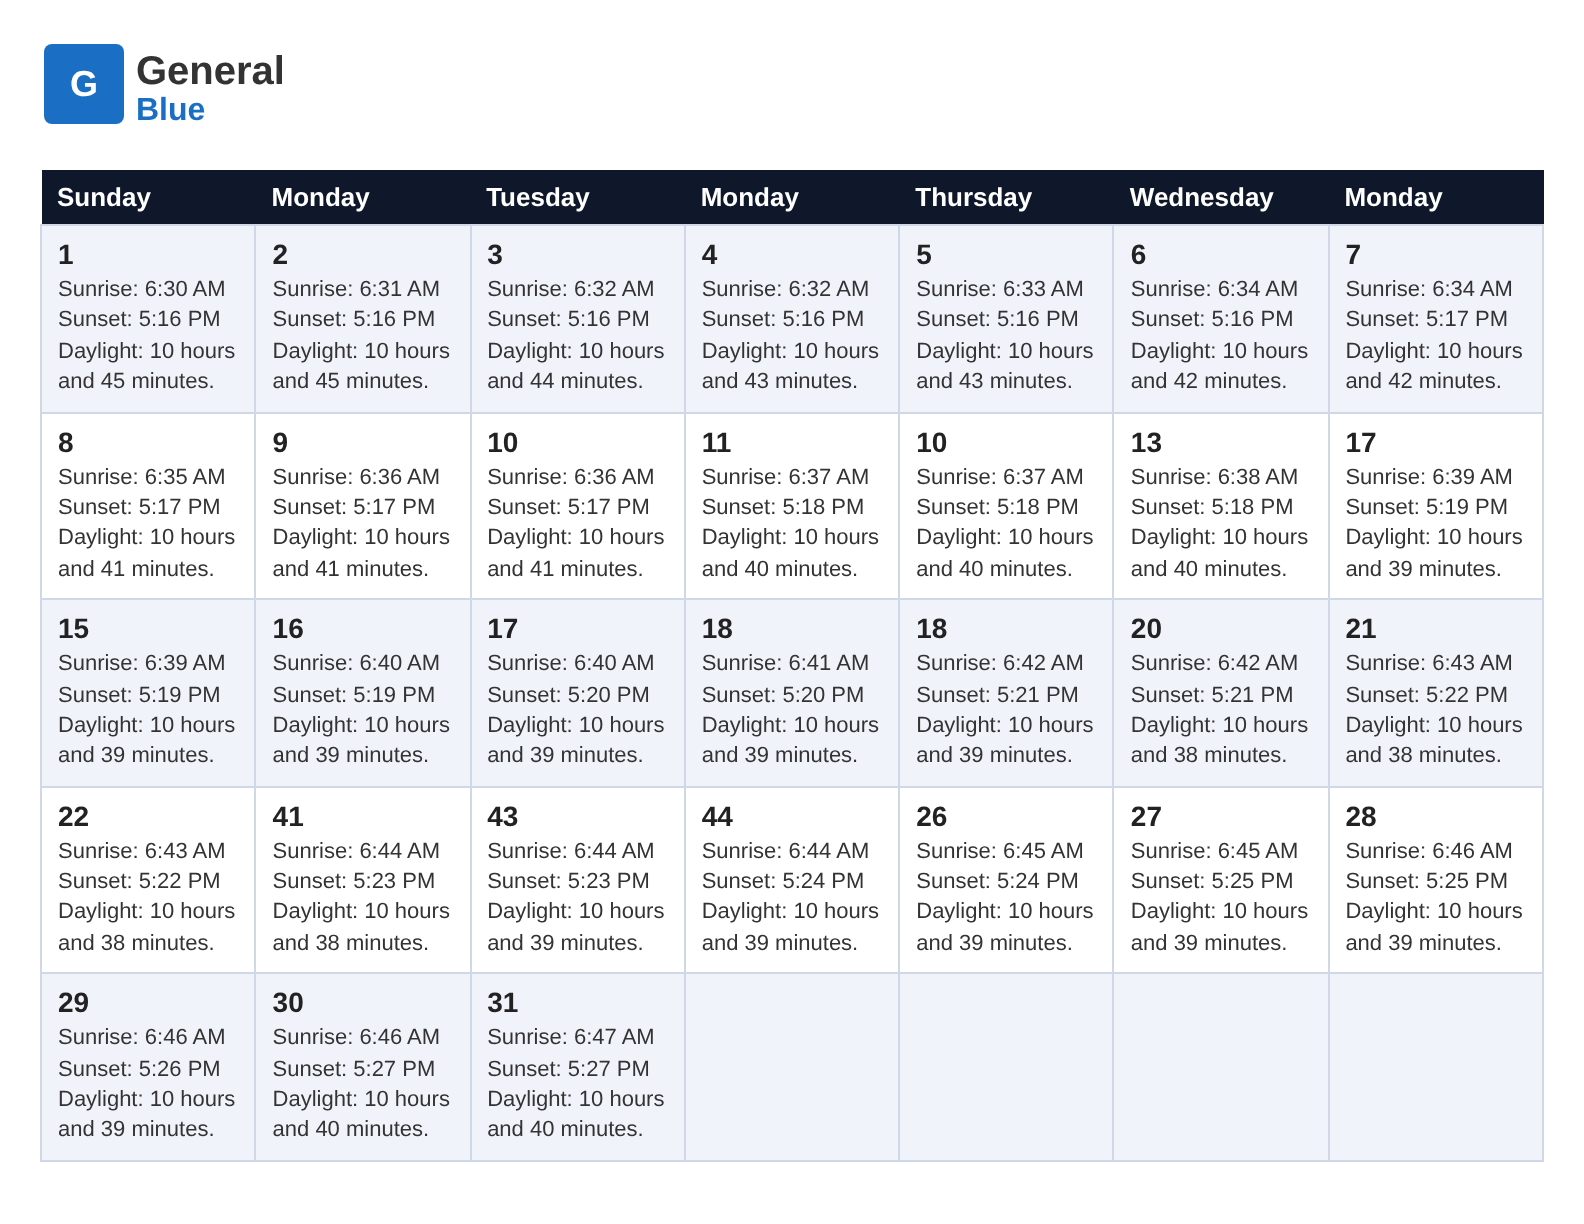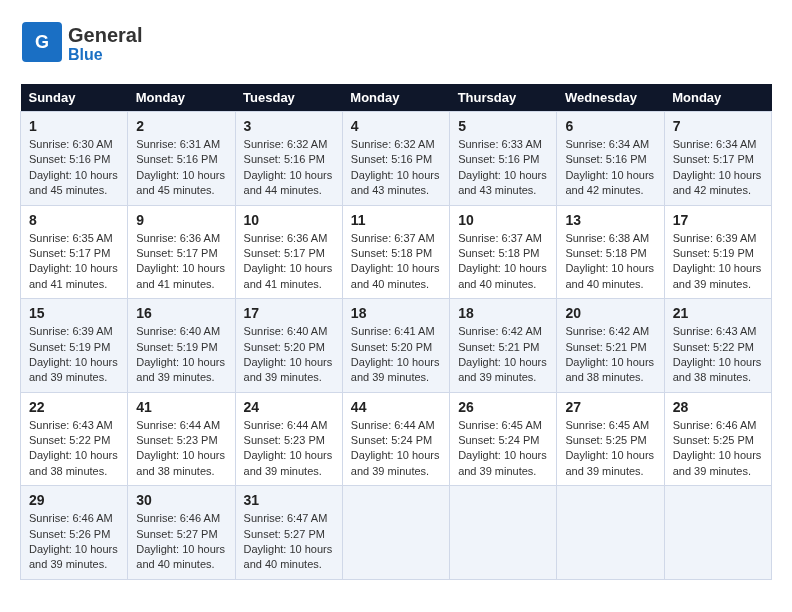--- a/index.html
+++ b/index.html
@@ -207,21 +207,21 @@
       <tr>
         <td>
           <span class="day-number">22</span>
 <div class="day-info">Sunrise: 6:43 AM<br>Sunset: 5:22 PM<br>Daylight: 10 hours and 38 minutes.</div>
         </td>
         <td>
           <span class="day-number">41</span>
 <div class="day-info">Sunrise: 6:44 AM<br>Sunset: 5:23 PM<br>Daylight: 10 hours and 38 minutes.</div>
         </td>
         <td>
-          <span class="day-number">24</span>
+          <span class="day-number">43</span>
 <div class="day-info">Sunrise: 6:44 AM<br>Sunset: 5:23 PM<br>Daylight: 10 hours and 39 minutes.</div>
         </td>
         <td>
           <span class="day-number">44</span>
 <div class="day-info">Sunrise: 6:44 AM<br>Sunset: 5:24 PM<br>Daylight: 10 hours and 39 minutes.</div>
         </td>
         <td>
           <span class="day-number">26</span>
 <div class="day-info">Sunrise: 6:45 AM<br>Sunset: 5:24 PM<br>Daylight: 10 hours and 39 minutes.</div>
         </td>

